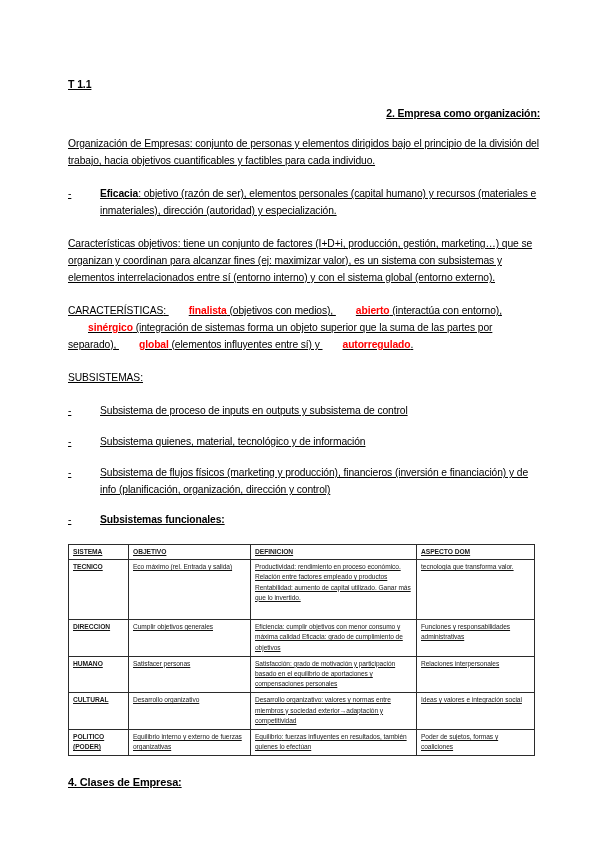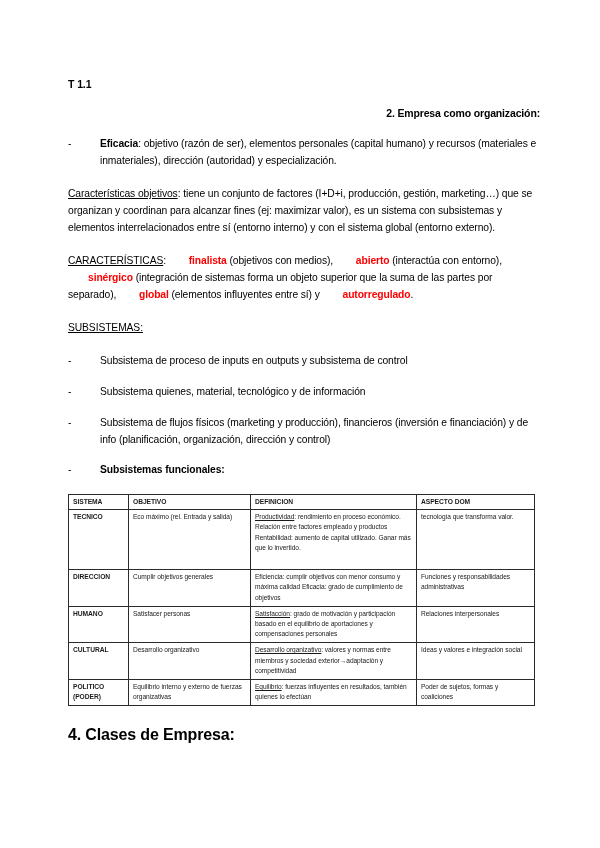--- a/index.html
+++ b/index.html
@@ -13,20 +13,21 @@
     font-family: "Liberation Sans", sans-serif;
     color: #000000;
     -webkit-font-smoothing: none;
   }
   .page {
     position: relative;
     width: 600px;
     height: 848px;
     box-sizing: border-box;
     padding: 78px 60px 0 68px;
+    text-decoration: underline;
   }
   .doc-title {
     font-size: 10.5px;
     font-weight: bold;
     letter-spacing: -0.1px;
     margin: 0 0 17px 0;
   }
   .section-heading {
     font-size: 10.5px;
     font-weight: bold;
@@ -95,35 +96,36 @@
     font-weight: bold;
     font-size: 6.7px;
   }
   .col1 { width: 60px; }
   .col2 { width: 122px; }
   .col3 { width: 166px; }
   .col4 { width: 118px; }
   .cellu { text-decoration: underline; }
   .tbl-row-tall td { height: 54px; }
   .bottom-heading {
-    font-size: 16px;
+    font-size: 11px;
     font-weight: bold;
     letter-spacing: -0.15px;
     margin: 20px 0 0 0;
   }
 </style>
 </head>
 <body>
 
 <div class="page">
 
   <div class="doc-title">T 1.1</div>
 
   <div class="section-heading">2. Empresa como organización:</div>
 
+  <p class="para"><span class="u">Organización de Empresas</span><span>: conjunto de personas y elementos dirigidos bajo el principio de la división del trabajo, hacia objetivos cuantificables y factibles para cada individuo.</span></p>
 
   <div class="bullet">
     <span class="dash">-</span>
     <span class="btext"><span class="b">Eficacia</span><span>: objetivo (razón de ser), elementos personales (capital humano) y recursos (materiales e inmateriales), dirección (autoridad) y especialización.</span></span>
   </div>
 
   <p class="para"><span class="u">Características objetivos</span><span>: tiene un conjunto de factores (I+D+i, producción, gestión, marketing…) que se organizan y coordinan para alcanzar fines (ej: maximizar valor), es un sistema con subsistemas y elementos interrelacionados entre sí (entorno interno) y con el sistema global (entorno externo).</span></p>
 
 
   <p class="para"><span class="u">CARACTERÍSTICAS</span><span>: </span><span class="kw">finalista</span><span> (objetivos con medios), </span><span class="kw">abierto</span><span> (interactúa con entorno), </span><span class="kw">sinérgico</span><span> (integración de sistemas forma un objeto superior que la suma de las partes por separado), </span><span class="kw">global</span><span> (elementos influyentes entre sí) y </span><span class="kw">autorregulado</span><span>.</span></p>

